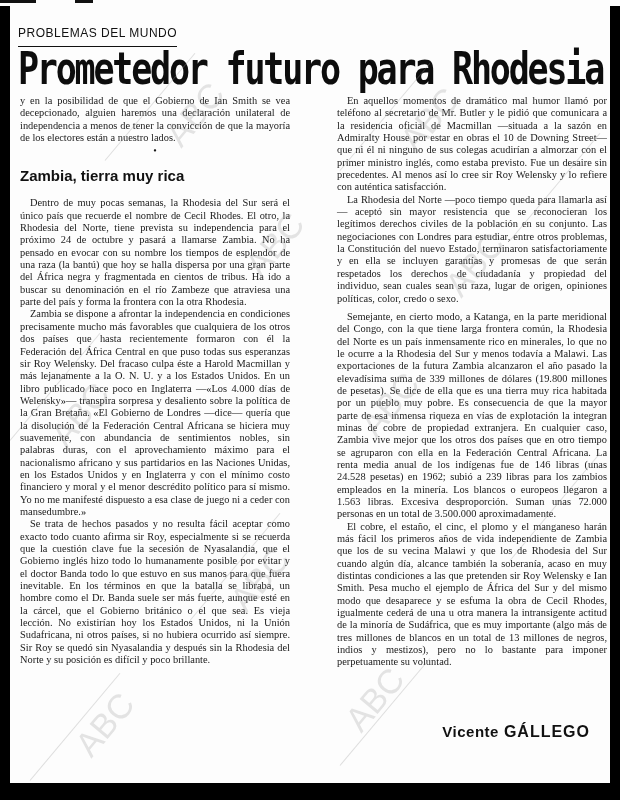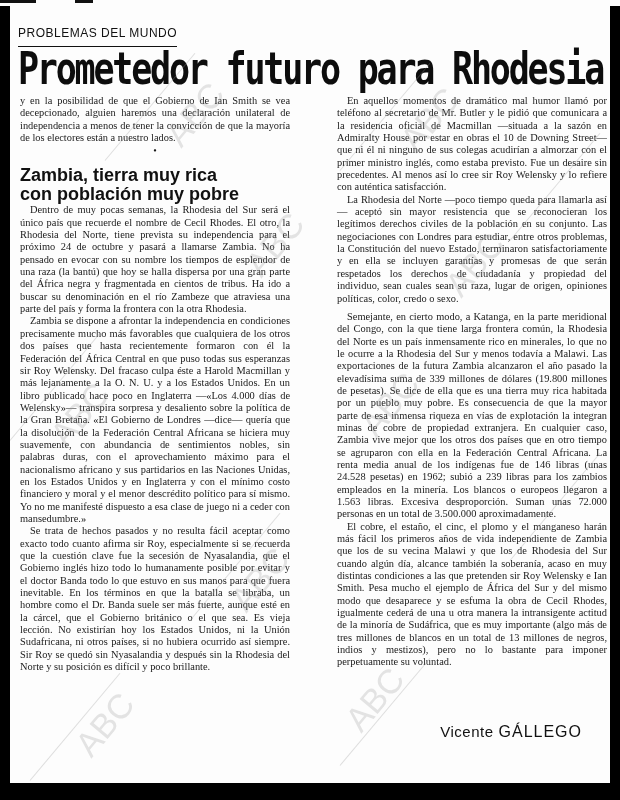--- a/index.html
+++ b/index.html
@@ -32,28 +32,28 @@
       position: absolute; top: 95px; width: 270px;
       font-size: 10.4px; line-height: 12.35px; color: #1a1a1a; text-align: justify;
     }
     .col-left { left: 10px; }
     .col-right { left: 311px; margin-left: 16px; }
     .col p { margin: 0; text-indent: 10px; }
     .col p.noindent { text-indent: 0; }
     .bullet { text-align: center; margin: 2px 0 8px 0; font-size: 10px; line-height: 10px; }
     .subhead {
       font-family: "Liberation Sans", "DejaVu Sans", sans-serif;
-      font-weight: bold; font-size: 18px; line-height: 19px; color: #111;
-      margin: 10px 0 0 0; text-align: left;
+      font-weight: bold; font-size: 15px; line-height: 19px; color: #111;
+      margin: 10px 0 12px 0; text-align: left;
     }
     .p-gap { height: 6px; }
     .byline {
-      position: absolute; right: 28px; top: 723px;
+      position: absolute; right: 20px; top: 723px;
       font-family: "Liberation Sans", "DejaVu Sans", sans-serif;
-      font-weight: normal; font-size: 15px; color: #111; letter-spacing: 0.5px; white-space: nowrap;
+      font-weight: bold; font-size: 15px; color: #111; letter-spacing: 0.5px; white-space: nowrap;
     }
     .byline .surname { font-size: 16px; letter-spacing: 1px; margin-left: 5px; }
     .watermark {
       position: absolute; font-family: "Liberation Sans", "DejaVu Sans", sans-serif;
       color: rgba(150,150,150,0.25); font-size: 34px; transform: rotate(-50deg);
       pointer-events: none; white-space: nowrap;
     }
     .wm-line {
       position: absolute; height: 1px; background: rgba(150,150,150,0.3);
       transform-origin: left center; pointer-events: none;
@@ -66,21 +66,20 @@
 
   <div class="section-label">PROBLEMAS DEL MUNDO</div>
 
   <div class="headline">Prometedor futuro para Rhodesia del Norte</div>
 
   <div class="col col-left">
     <p class="noindent">y en la posibilidad de que el Gobierno de Ian Smith se vea decepcionado, alguien haremos una declaración unilateral de independencia a menos de tener la convicción de que la mayoría de los electores están a nuestro lados.</p>
     <div class="bullet">•</div>
     <div class="subhead">
       <div>Zambia, tierra muy rica</div>
-      <div>con población muy pobre</div>
     </div>
     <p>Dentro de muy pocas semanas, la Rhodesia del Sur será el único país que recuerde el nombre de Cecil Rhodes. El otro, la Rhodesia del Norte, tiene prevista su independencia para el próximo 24 de octubre y pasará a llamarse Zambia. No ha pensado en evocar con su nombre los tiempos de esplendor de una raza (la bantú) que hoy se halla dispersa por una gran parte del África negra y fragmentada en cientos de tribus. Ha ido a buscar su denominación en el río Zambeze que atraviesa una parte del país y forma la frontera con la otra Rhodesia.</p>
     <p>Zambia se dispone a afrontar la independencia en condiciones precisamente mucho más favorables que cualquiera de los otros dos países que hasta recientemente formaron con él la Federación del África Central en que puso todas sus esperanzas sir Roy Welensky. Del fracaso culpa éste a Harold Macmillan y más lejanamente a la O. N. U. y a los Estados Unidos. En un libro publicado hace poco en Inglaterra —«Los 4.000 días de Welensky»— transpira sorpresa y desaliento sobre la política de la Gran Bretaña. «El Gobierno de Londres —dice— quería que la disolución de la Federación Central Africana se hiciera muy suavemente, con abundancia de sentimientos nobles, sin palabras duras, con el aprovechamiento máximo para el nacionalismo africano y sus partidarios en las Naciones Unidas, en los Estados Unidos y en Inglaterra y con el mínimo costo financiero y moral y el menor descrédito político para sí mismo. Yo no me manifesté dispuesto a esa clase de juego ni a ceder con mansedumbre.»</p>
     <p>Se trata de hechos pasados y no resulta fácil aceptar como exacto todo cuanto afirma sir Roy, especialmente si se recuerda que la cuestión clave fue la secesión de Nyasalandia, que el Gobierno inglés hizo todo lo humanamente posible por evitar y el doctor Banda todo lo que estuvo en sus manos para que fuera inevitable. En los términos en que la batalla se libraba, un hombre como el Dr. Banda suele ser más fuerte, aunque esté en la cárcel, que el Gobierno británico o el que sea. Es vieja lección. No existirían hoy los Estados Unidos, ni la Unión Sudafricana, ni otros países, si no hubiera ocurrido así siempre. Sir Roy se quedó sin Nyasalandia y después sin la Rhodesia del Norte y su posición es difícil y poco brillante.</p>
   </div>
 
   <div class="col col-right">
     <p>En aquellos momentos de dramático mal humor llamó por teléfono al secretario de Mr. Butler y le pidió que comunicara a la residencia oficial de Macmillan —situada a la sazón en Admiralty House por estar en obras el 10 de Downing Street— que ni él ni ninguno de sus colegas acudirían a almorzar con el primer ministro inglés, como estaba previsto. Fue un desaire sin precedentes. Al menos así lo cree sir Roy Welensky y lo refiere con auténtica satisfacción.</p>
     <p>La Rhodesia del Norte —poco tiempo queda para llamarla así— aceptó sin mayor resistencia que se reconocieran los legítimos derechos civiles de la población en su conjunto. Las negociaciones con Londres para estudiar, entre otros problemas, la Constitución del nuevo Estado, terminaron satisfactoriamente y en ella se incluyen garantías y promesas de que serán respetados los derechos de ciudadanía y propiedad del individuo, sean cuales sean su raza, lugar de origen, opiniones políticas, color, credo o sexo.</p>
     <div class="p-gap"></div>

